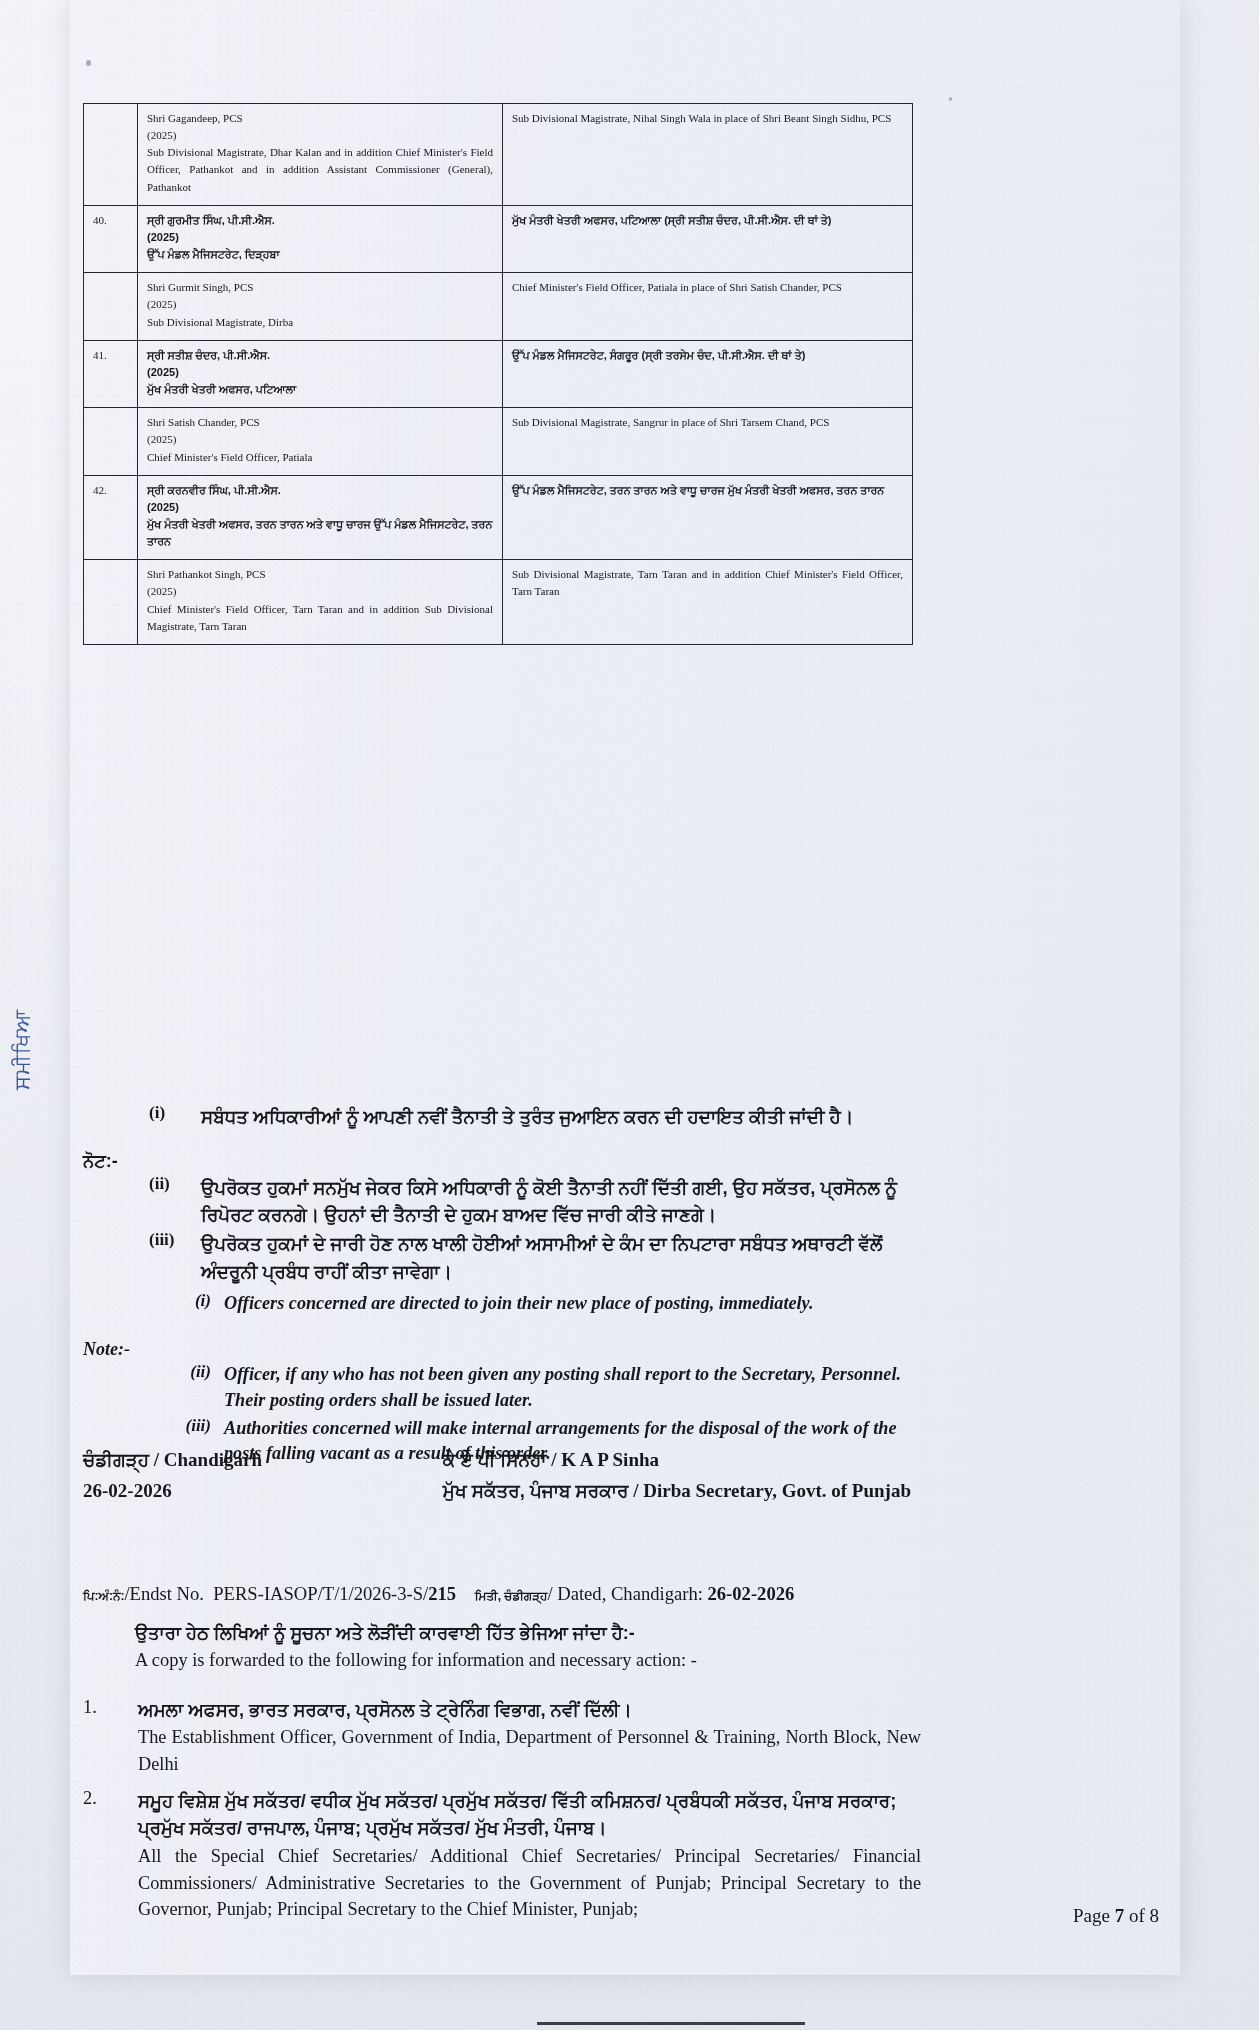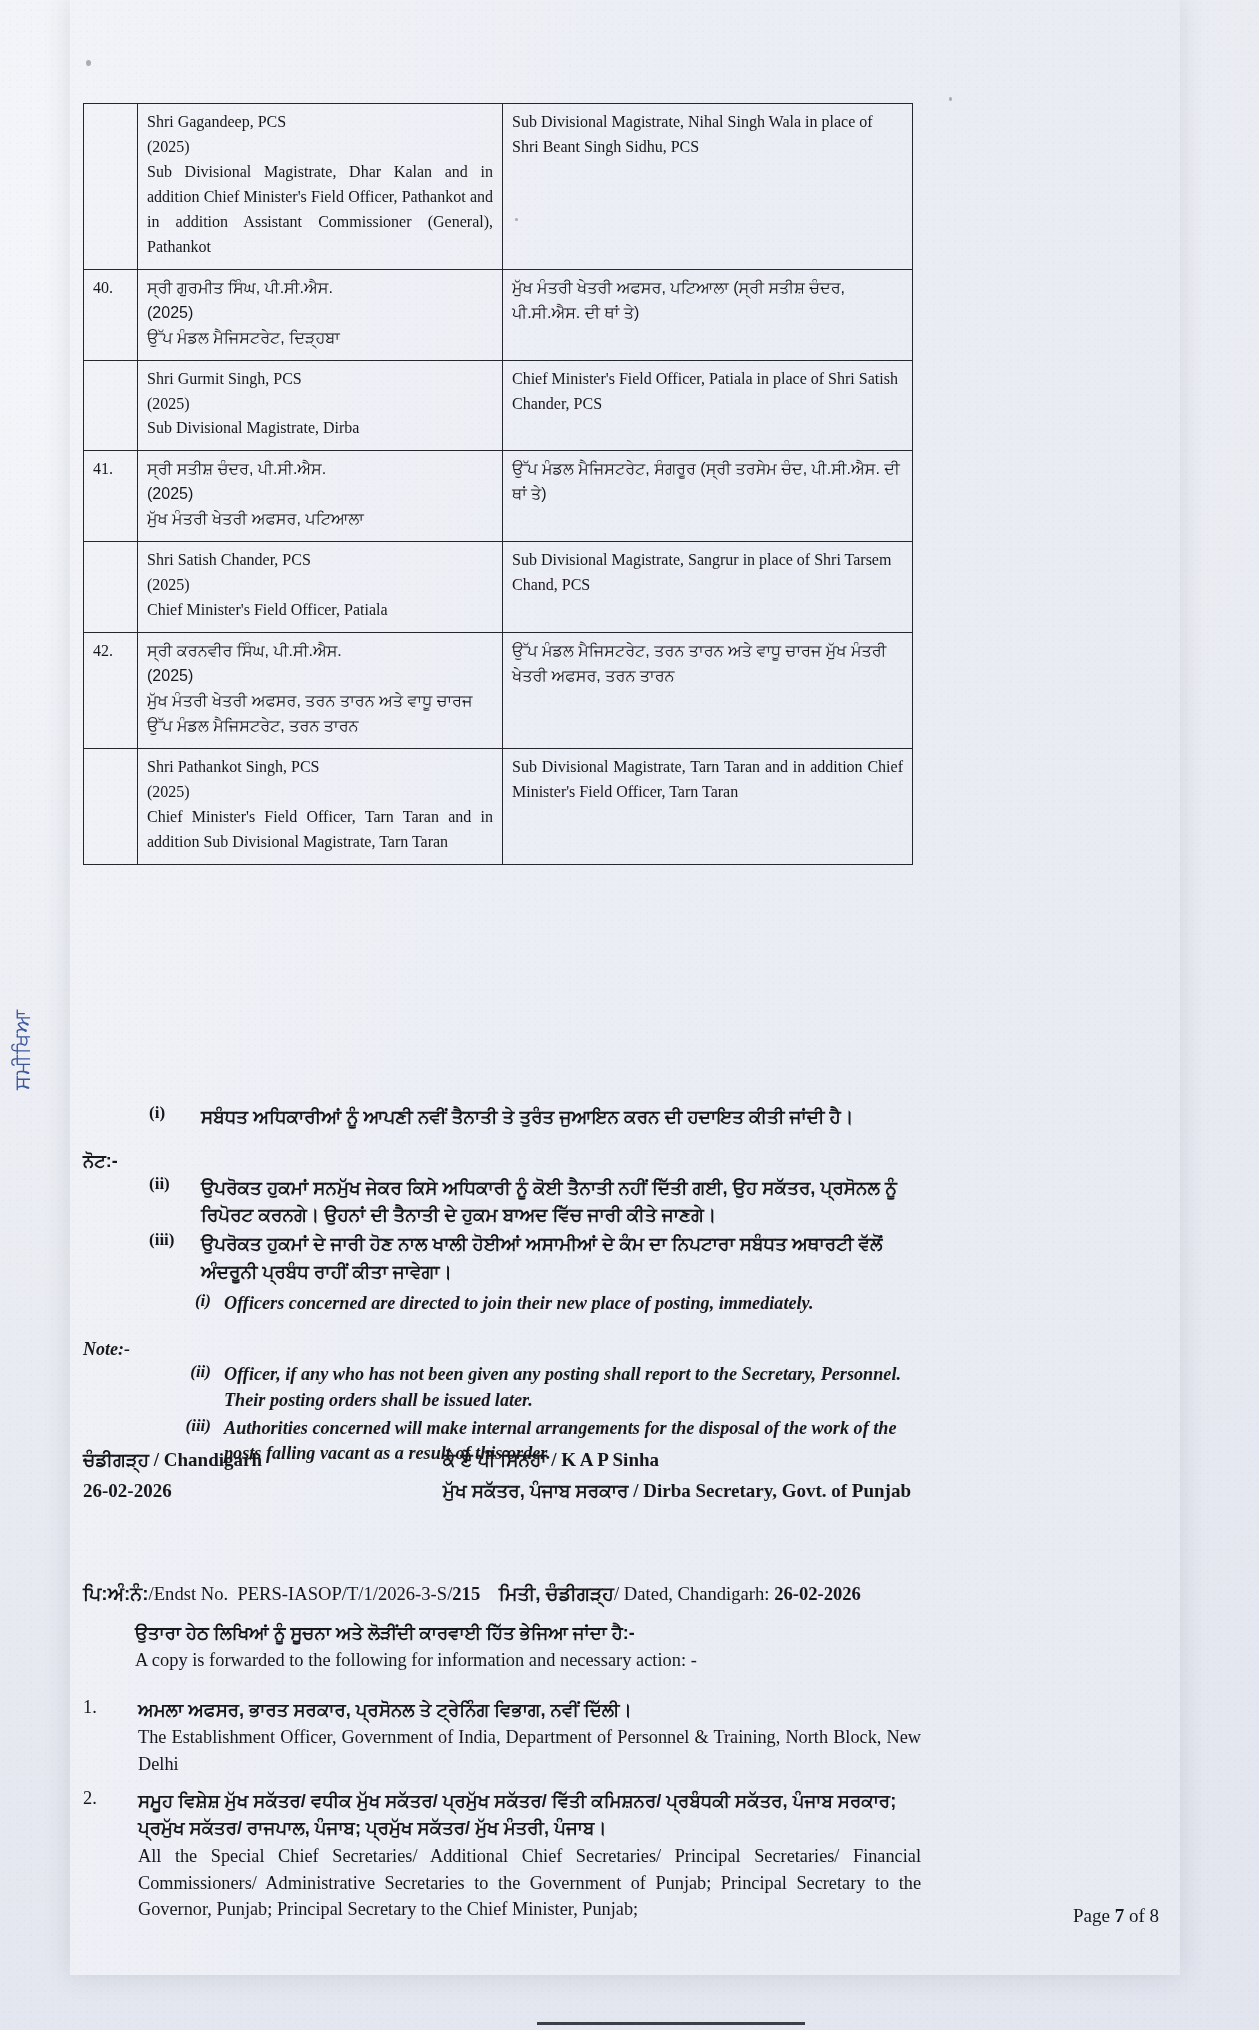--- a/index.html
+++ b/index.html
@@ -55,38 +55,39 @@
     left: 83px;
     top: 103px;
     width: 829px;
     border-collapse: collapse;
     table-layout: fixed;
   }
   table.order-table td {
     border: 1px solid #24262b;
     vertical-align: top;
     padding: 6px 9px 9px 9px;
-    font-size: 16px;
+    font-size: 11px;
     line-height: 1.56;
   }
   col.c-num { width: 54px; }
   col.c-from { width: 365px; }
   col.c-to   { width: 410px; }
 
   td.num {
     text-align: left;
     padding-left: 10px;
     font-size: 17px;
   }
   td.eng { text-align: justify; text-justify: inter-word; }
   td.eng.noj { text-align: left; }
   .pa {
     font-family: "Liberation Sans", sans-serif;
     font-size: 16.2px;
     line-height: 1.62;
+    font-weight: bold;
   }
   .line { display: block; }
 
   
   .notes {
     position: absolute;
     left: 83px;
     top: 1103px;
     width: 832px;
   }
@@ -167,21 +168,21 @@
   .endst {
     position: absolute;
     left: 83px;
     top: 1583px;
     width: 838px;
     font-size: 18.6px;
     white-space: nowrap;
   }
   .endst .pa-b {
     font-family: "Liberation Sans", sans-serif;
-    font-size: 19px;
+    font-size: 12px;
     font-weight: 600;
   }
   .endst .bold { font-weight: 700; }
 
   .fwd {
     position: absolute;
     left: 135px;
     top: 1620px;
     width: 790px;
   }

